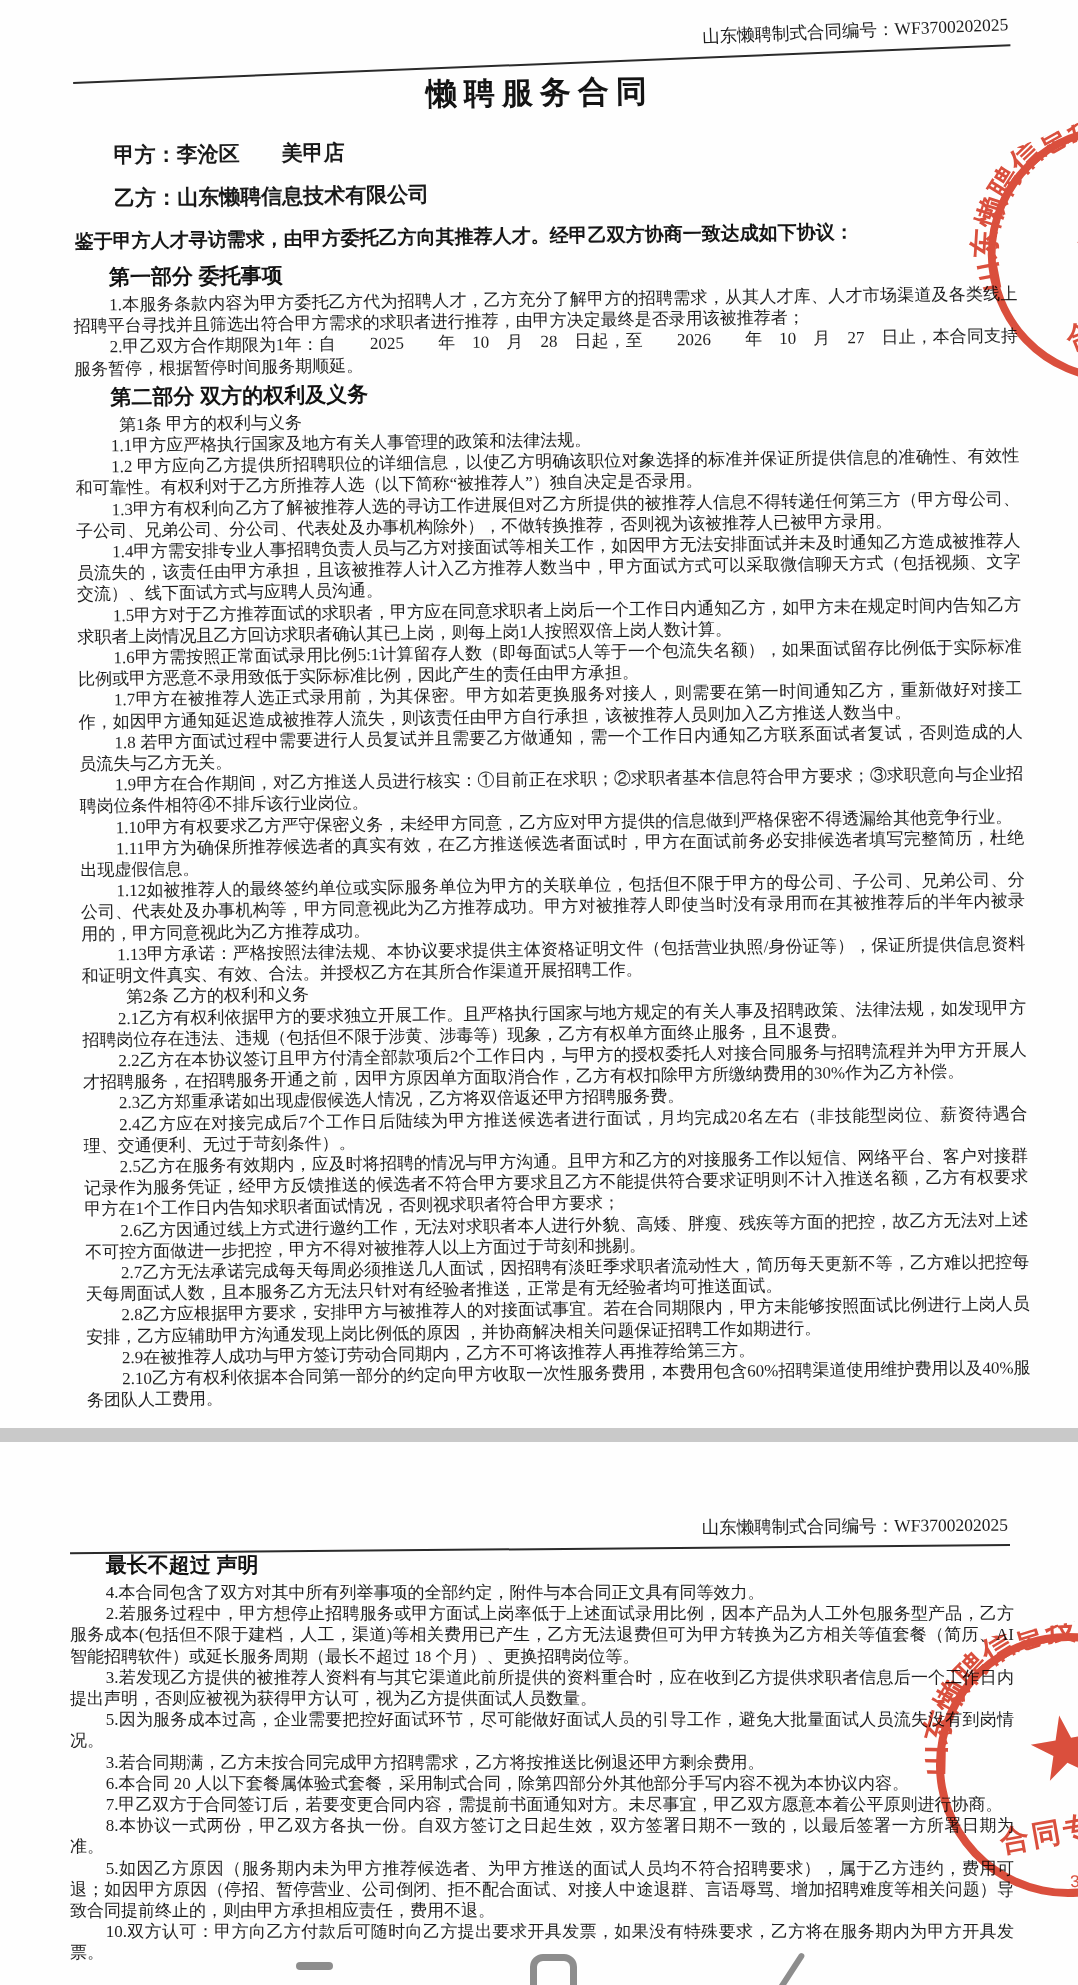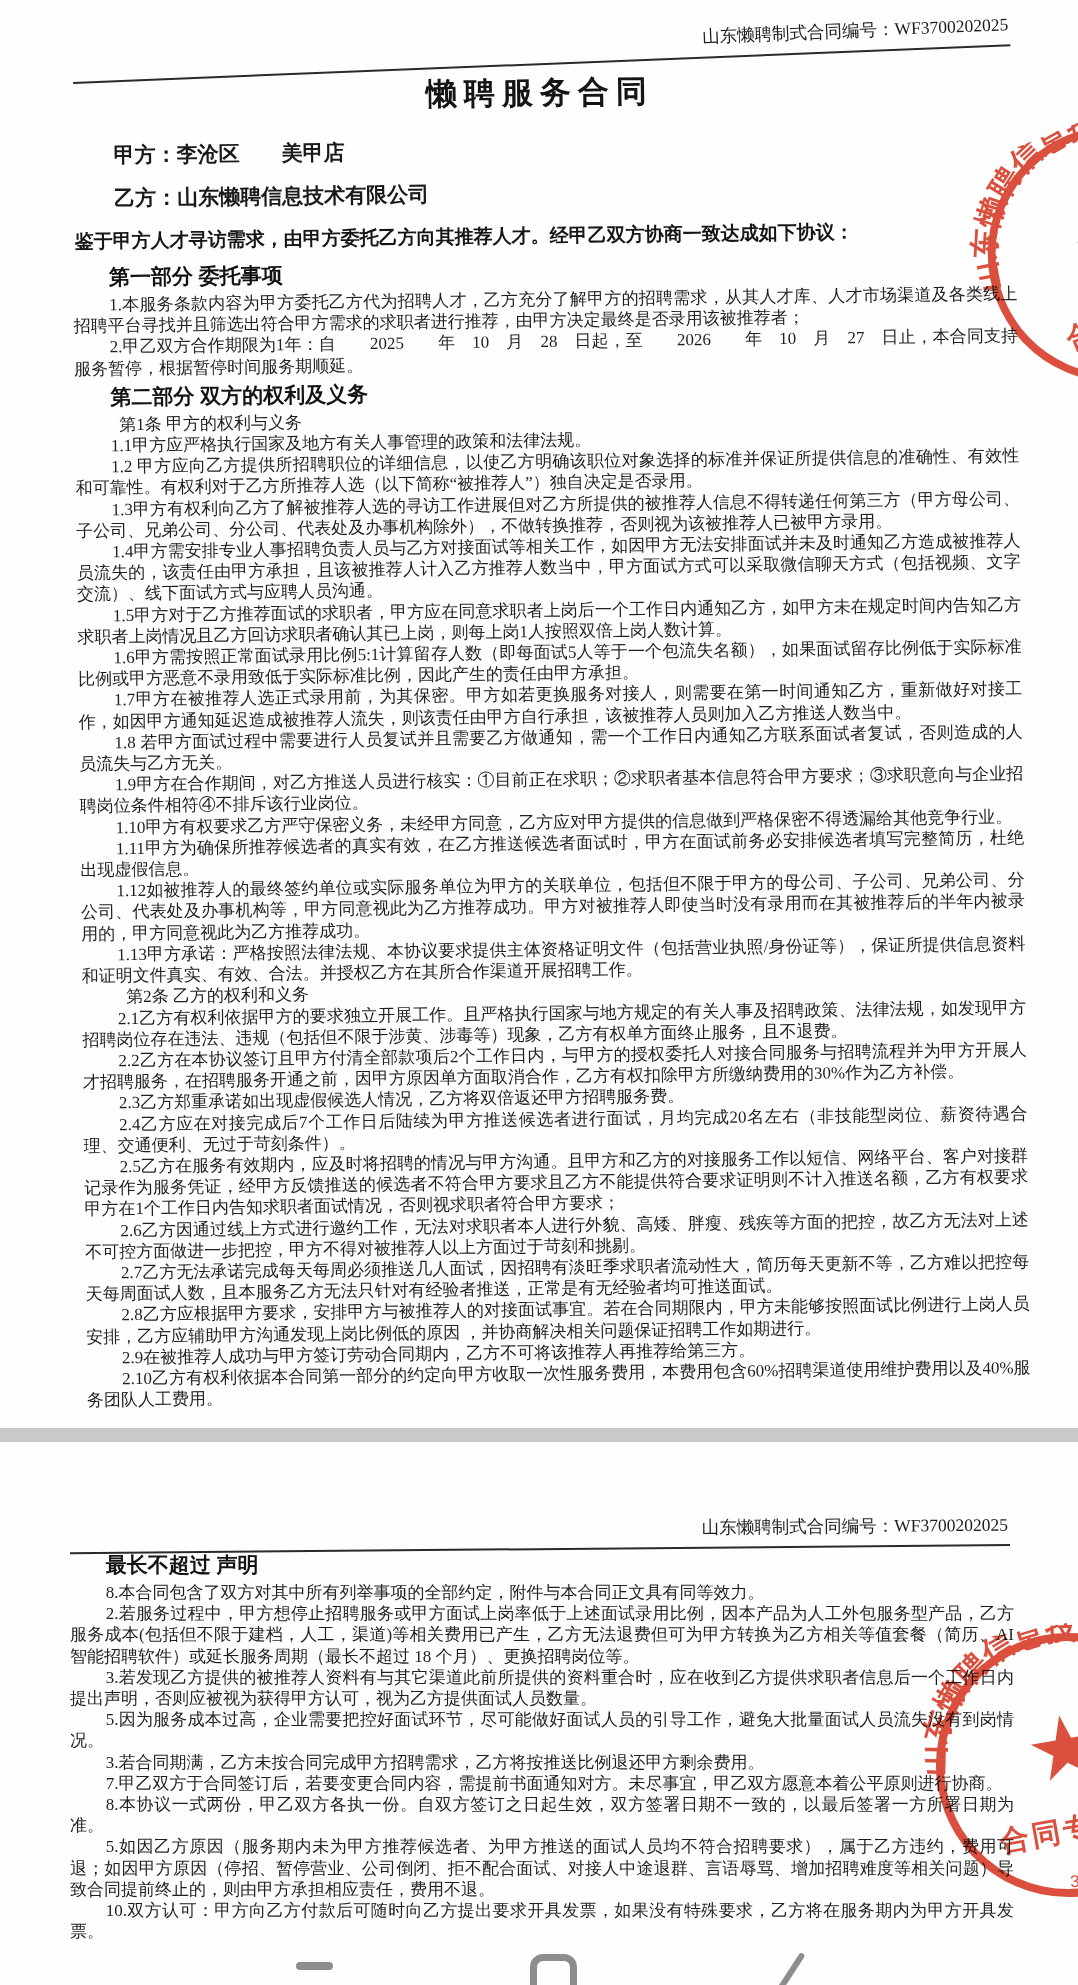--- a/index.html
+++ b/index.html
@@ -158,30 +158,31 @@
     <div class="doc-header2">
       <span>山东懒聘制式合同编号：WF3700202025</span>
     </div>
     <div class="header-rule2"></div>
 
     <div class="blocks2">
 
 
         <p class="blk k-h">最长不超过 声明</p>
 
-        <p class="blk k-p">8.本合同包含了双方对其中所有列举事项的全部约定，附件与本合同正文具有同等效力。</p>
+        <p class="blk k-p">4.本合同包含了双方对其中所有列举事项的全部约定，附件与本合同正文具有同等效力。</p>
 
         <p class="blk k-p">2.若服务过程中，甲方想停止招聘服务或甲方面试上岗率低于上述面试录用比例，因本产品为人工外包服务型产品，乙方服务成本(包括但不限于建档，人工，渠道)等相关费用已产生，乙方无法退费但可为甲方转换为乙方相关等值套餐（简历、AI 智能招聘软件）或延长服务周期（最长不超过 18 个月）、更换招聘岗位等。</p>
 
         <p class="blk k-p">3.若发现乙方提供的被推荐人资料有与其它渠道此前所提供的资料重合时，应在收到乙方提供求职者信息后一个工作日内提出声明，否则应被视为获得甲方认可，视为乙方提供面试人员数量。</p>
 
         <p class="blk k-p">5.因为服务成本过高，企业需要把控好面试环节，尽可能做好面试人员的引导工作，避免大批量面试人员流失没有到岗情况。</p>
 
         <p class="blk k-p">3.若合同期满，乙方未按合同完成甲方招聘需求，乙方将按推送比例退还甲方剩余费用。</p>
 
+        <p class="blk k-p">6.本合同 20 人以下套餐属体验式套餐，采用制式合同，除第四部分外其他部分手写内容不视为本协议内容。</p>
 
         <p class="blk k-p">7.甲乙双方于合同签订后，若要变更合同内容，需提前书面通知对方。未尽事宜，甲乙双方愿意本着公平原则进行协商。</p>
 
         <p class="blk k-p">8.本协议一式两份，甲乙双方各执一份。自双方签订之日起生效，双方签署日期不一致的，以最后签署一方所署日期为准。</p>
 
         <p class="blk k-p">5.如因乙方原因（服务期内未为甲方推荐候选者、为甲方推送的面试人员均不符合招聘要求），属于乙方违约，费用可退；如因甲方原因（停招、暂停营业、公司倒闭、拒不配合面试、对接人中途退群、言语辱骂、增加招聘难度等相关问题）导致合同提前终止的，则由甲方承担相应责任，费用不退。</p>
 
         <p class="blk k-p">10.双方认可：甲方向乙方付款后可随时向乙方提出要求开具发票，如果没有特殊要求，乙方将在服务期内为甲方开具发票。</p>
 
       </div>

